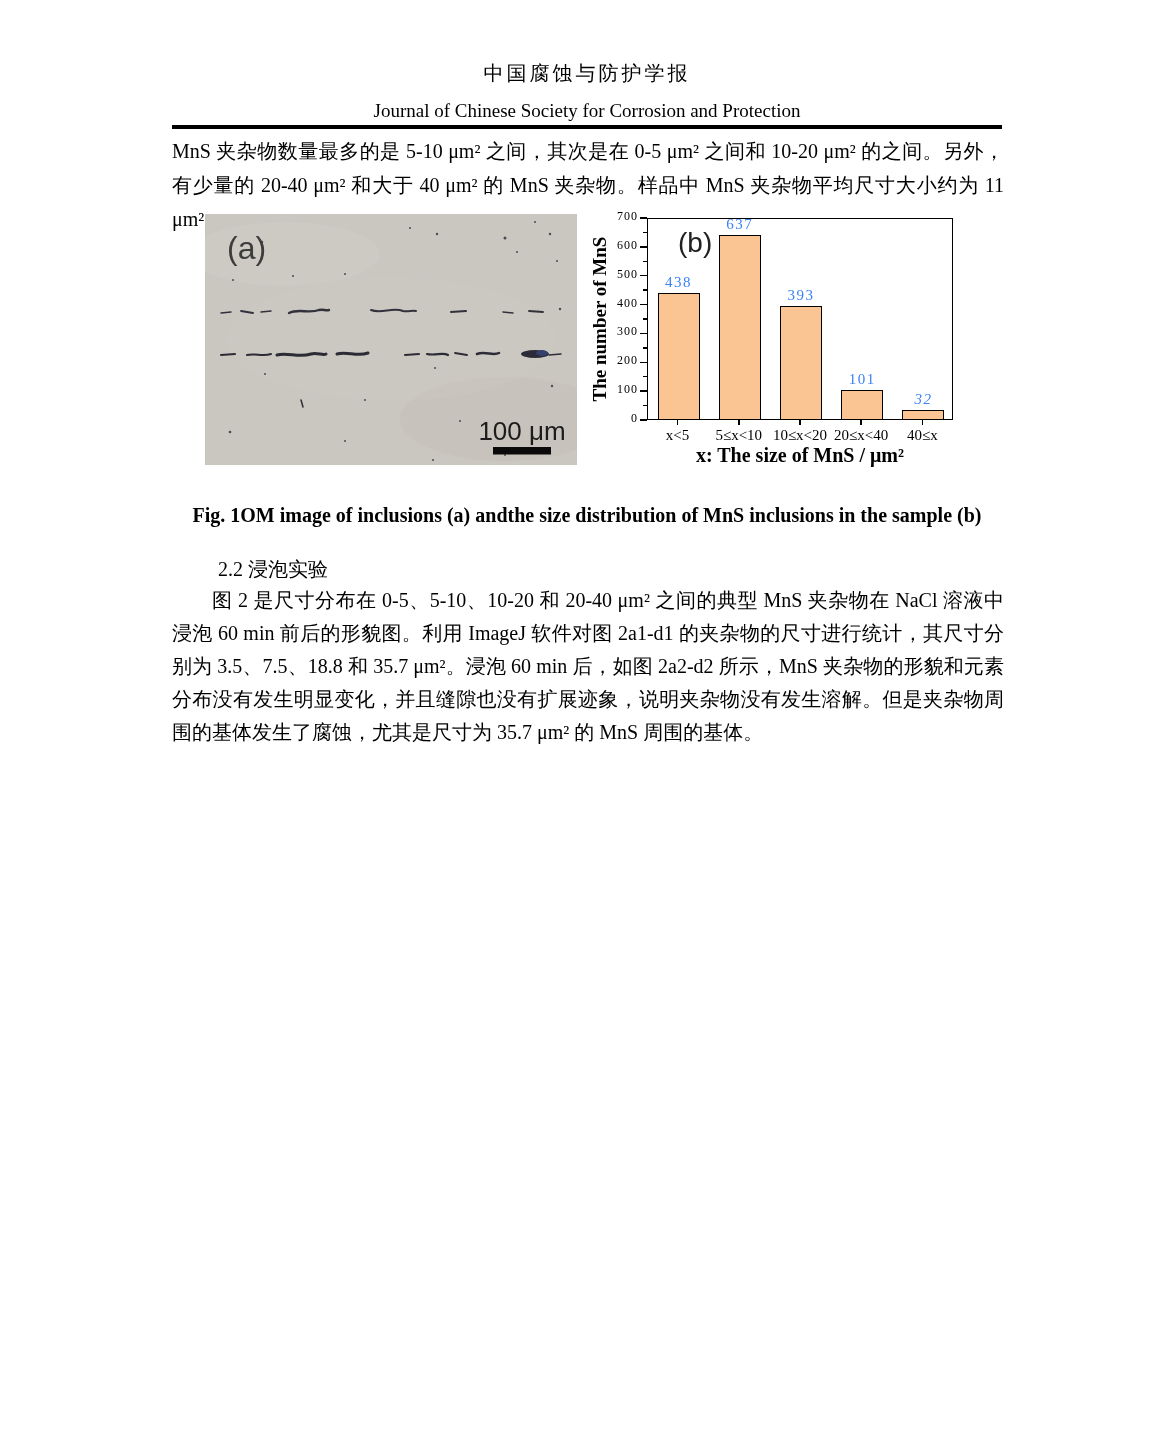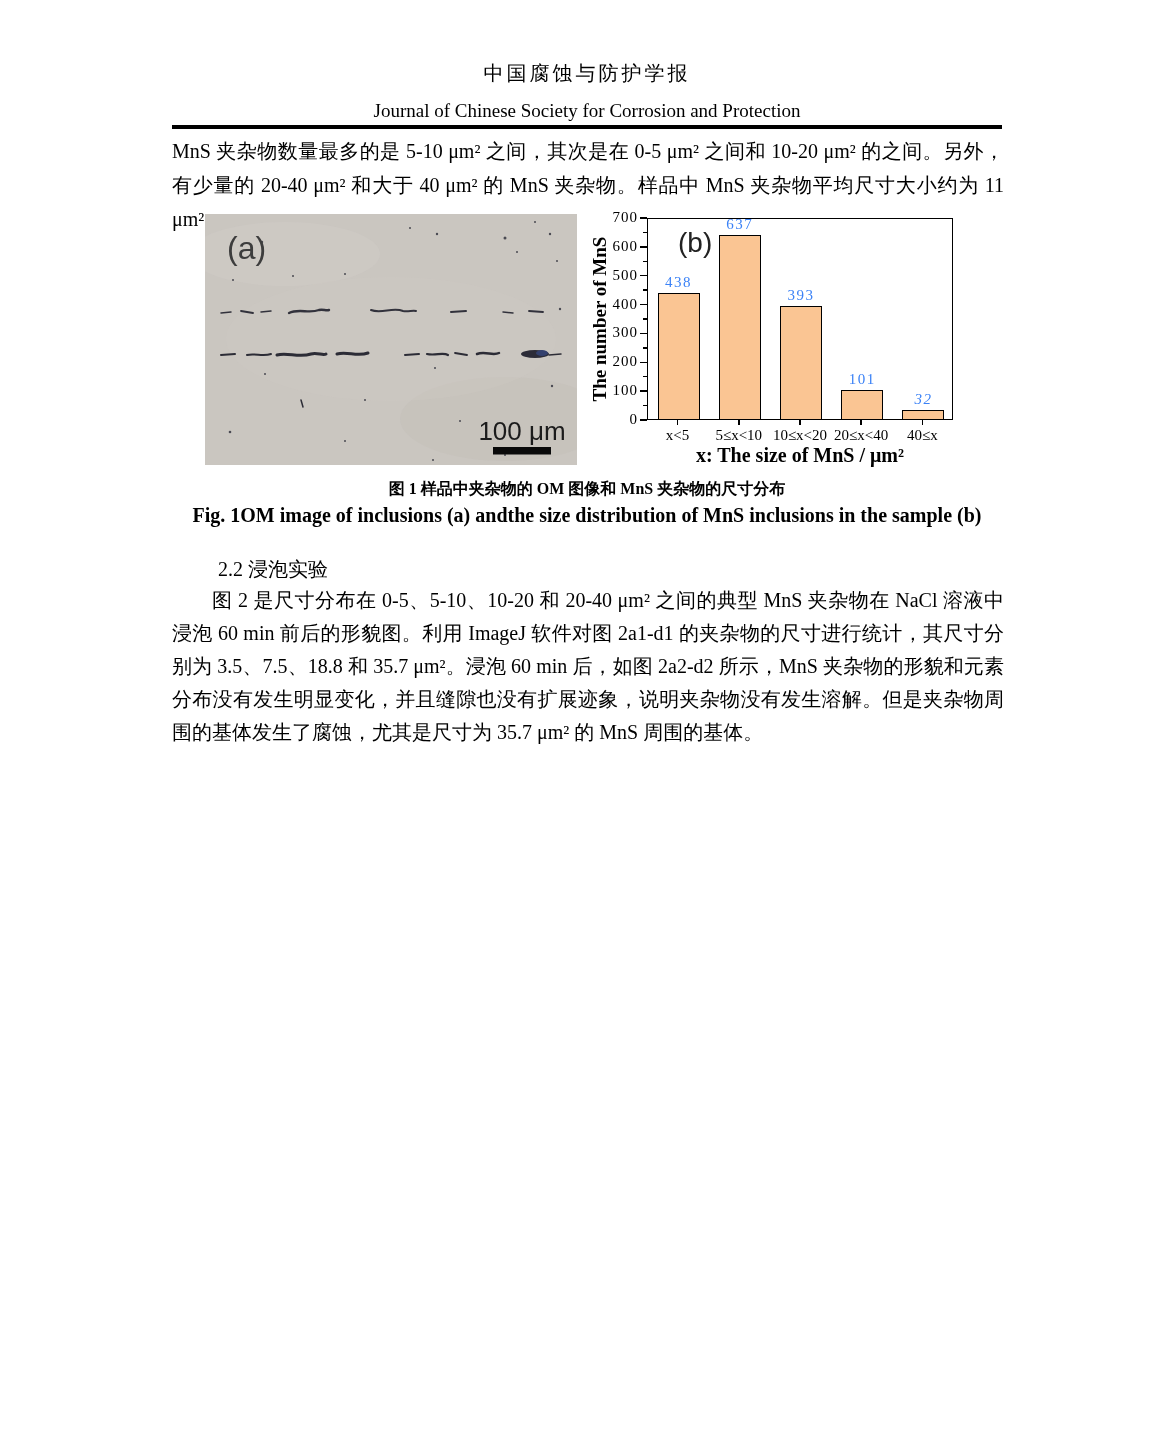--- a/index.html
+++ b/index.html
@@ -55,21 +55,21 @@
     position:absolute; left:90px; top:22px;
     font-family:"Liberation Sans", sans-serif; font-size:28px; color:#222;
   }
   .ylabel {
     position:absolute; left:12px; top:115px;
     transform:translate(-50%,-50%) rotate(-90deg); transform-origin:center;
     white-space:nowrap; font-weight:bold; font-size:19px;
   }
   .ytick-label {
     position:absolute; left:2px; width:48px; text-align:right;
-    font-size:15px; letter-spacing:1px;
+    font-size:12px; letter-spacing:1px;
   }
   .ytick { position:absolute; background:#000; height:1.5px; }
   .ytick.major { left:52px; width:7px; }
   .ytick.minor { left:55px; width:4px; }
   .xaxis { position:absolute; left:59px; top:216px; width:306px; height:50px; }
   .xtick-mark { position:absolute; top:0; width:1.5px; height:5px; background:#000; }
   .xtick-label {
     position:absolute; top:7px; text-align:center; white-space:nowrap;
     font-size:15px;
   }
@@ -210,19 +210,18 @@
         <div class="xtick-label" style="left: 122.4px; width: 61.2px;">10≤x&lt;20</div>
         <div class="xtick-mark" style="left: 152.25px;"></div>
         <div class="xtick-label" style="left: 183.6px; width: 61.2px;">20≤x&lt;40</div>
         <div class="xtick-mark" style="left: 213.45px;"></div>
         <div class="xtick-label" style="left: 244.8px; width: 61.2px;">40≤x</div>
         <div class="xtick-mark" style="left: 274.65px;"></div>
       </div>
     <div class="xtitle">x: The size of MnS / μm²</div>
   </div>
 
-  <div class="caption-cn">图 1  样品中夹杂物的 OM 图像和 MnS 夹杂物的尺寸分布</div>
   <div class="caption-en">Fig. 1OM image of inclusions (a) andthe size distribution of MnS inclusions in the sample (b)</div>
 
   <div class="section-heading">2.2 浸泡实验</div>
   <div class="para para-2">图 2 是尺寸分布在 0-5、5-10、10-20 和 20-40 μm² 之间的典型 MnS 夹杂物在 NaCl 溶液中浸泡 60 min 前后的形貌图。利用 ImageJ 软件对图 2a1-d1 的夹杂物的尺寸进行统计，其尺寸分别为 3.5、7.5、18.8 和 35.7 μm²。浸泡 60 min 后，如图 2a2-d2 所示，MnS 夹杂物的形貌和元素分布没有发生明显变化，并且缝隙也没有扩展迹象，说明夹杂物没有发生溶解。但是夹杂物周围的基体发生了腐蚀，尤其是尺寸为 35.7 μm² 的 MnS 周围的基体。</div>
 
 </div>
 
 </body></html>

